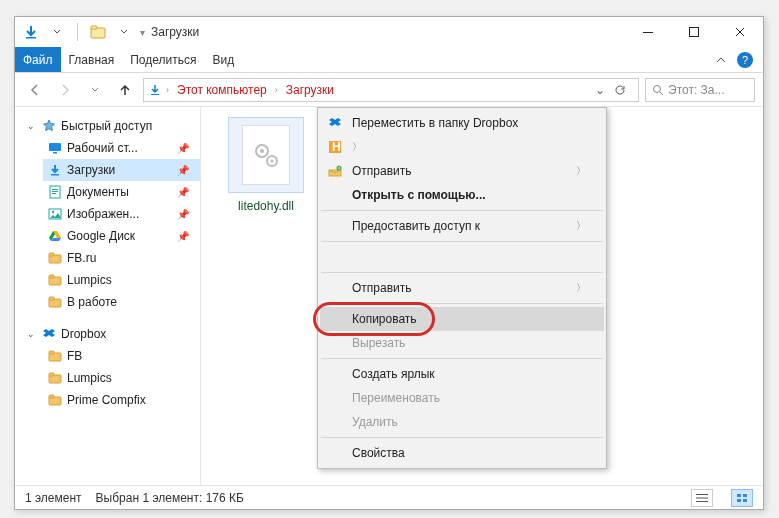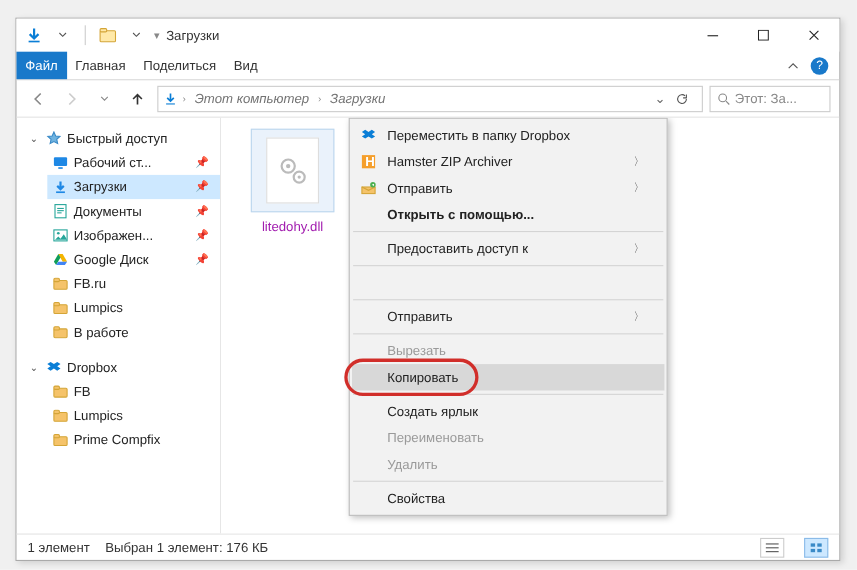--- a/index.html
+++ b/index.html
@@ -15,40 +15,40 @@
   .ribbon { height: 26px; display: flex; align-items: stretch; border-bottom: 1px solid #d9d9d9; }
   .tab { padding: 0 8px; display: flex; align-items: center; color: #333; }
   .tab.file { background: #1979ca; color: #fff; }
   .rspace { flex: 1; }
   .rib-right { display: flex; align-items: center; gap: 10px; padding-right: 10px; color: #555; }
   .help { width: 16px; height: 16px; border-radius: 50%; background: #1979ca; color: #fff; display: flex; align-items: center; justify-content: center; font-size: 11px; }
   .addrrow { height: 34px; display: flex; align-items: center; gap: 6px; padding: 0 8px; border-bottom: 1px solid #e3e3e3; }
   .navbtn { width: 24px; height: 24px; display: flex; align-items: center; justify-content: center; color: #888; border-radius: 2px; }
   .navbtn.active { color: #333; }
   .addrbar { flex: 1; height: 24px; border: 1px solid #ccc; display: flex; align-items: center; padding: 0 4px; gap: 4px; }
-  .crumb { display: flex; align-items: center; gap: 4px; padding: 0 4px; color: #737373; font-style: italic; }
+  .crumb { display: flex; align-items: center; gap: 4px; padding: 0 4px; color: #b91c1c; }
   .chev { color: #888; font-size: 9px; }
   .addrspace { flex: 1; }
   .addrctl { width: 20px; text-align: center; color: #666; }
   .search { width: 110px; height: 24px; border: 1px solid #ccc; display: flex; align-items: center; padding: 0 6px; gap: 4px; color: #888; }
   .body { flex: 1; display: flex; overflow: hidden; }
   .tree { width: 186px; border-right: 1px solid #e6e6e6; padding: 8px 0 8px 8px; overflow: hidden; }
   .tree-grp { margin-bottom: 10px; }
   .tnode { display: flex; align-items: center; gap: 4px; height: 22px; padding-left: 4px; color: #222; white-space: nowrap; }
   .tnode.header { font-weight: 400; }
   .tnode.sel { background: #cde8ff; }
   .tnode .exp { width: 10px; color: #555; font-size: 9px; }
   .tnode .ico { width: 16px; height: 16px; display: flex; align-items: center; justify-content: center; }
   .tnode .pin { margin-left: auto; margin-right: 10px; color: #777; font-size: 10px; }
   .sub { padding-left: 20px; }
   .content { flex: 1; position: relative; background: #fff; }
   .fileitem { position: absolute; left: 20px; top: 10px; width: 90px; text-align: center; }
   .thumb { width: 76px; height: 76px; margin: 0 auto 6px; border: 1px solid #bcd6ee; background: #eaf2fb; display: flex; align-items: center; justify-content: center; }
   .thumb-inner { width: 48px; height: 60px; background: #fff; border: 1px solid #ddd; display: flex; align-items: center; justify-content: center; }
-  .fname { color: #a21caf; }
+  .fname { color: #14532d; }
   .ctxmenu { position: absolute; left: 116px; top: 0; width: 290px; background: #f2f2f2; border: 1px solid #bcbcbc; box-shadow: 2px 2px 6px rgba(0,0,0,.25); padding: 3px 2px; }
   .mi { display: flex; align-items: center; height: 24px; padding: 0 18px 0 6px; color: #222; gap: 8px; position: relative; }
   .mi.disabled { color: #9a9a9a; }
   .mi.hover { background: #d8d8d8; }
   .mi .mico { width: 18px; height: 18px; display: flex; align-items: center; justify-content: center; }
   .mi .mlabel { flex: 1; white-space: nowrap; }
   .mi .msub { color: #555; font-size: 10px; }
   .mi.bold .mlabel { font-weight: 600; }
   .msep { height: 1px; background: #d4d4d4; margin: 3px 1px; }
   .ring { position: absolute; left: -7px; top: -5px; width: 122px; height: 34px; border: 3px solid #d12e2a; border-radius: 17px; pointer-events: none; }
@@ -337,21 +337,20 @@
             </span>
             <span class="mlabel">Переместить в папку Dropbox</span>
           </div>
           <div class="mi">
             <span class="mico">
               <svg width="14" height="14">
                 <rect x="1" y="1" width="12" height="12" fill="#f59f2c"></rect>
                 <text x="4" y="11" font-size="10" fill="#fff" font-weight="bold">H</text>
               </svg>
             </span>
-            <span class="mlabel">Hamster ZIP Archiver</span>
             <span class="msub">〉</span>
           </div>
           <div class="mi">
             <span class="mico">
               <svg width="14" height="12">
                 <rect x="1" y="5" width="12" height="6" fill="#f5c36a" stroke="#d4a537"></rect>
                 <path d="M1 5l6 3 6-3" stroke="#d4a537" fill="none"></path>
                 <circle cx="11" cy="3" r="2.5" fill="#4caf50"></circle>
                 <path d="M10 3l2-1v2z" fill="#fff"></path>
               </svg>
@@ -373,28 +372,28 @@
           <div class="mi">
             <span class="mico"></span>
           </div>
           <div class="msep"></div>
           <div class="mi">
             <span class="mico"></span>
             <span class="mlabel">Отправить</span>
             <span class="msub">〉</span>
           </div>
           <div class="msep"></div>
-          <div class="mi disabled">
-            <span class="mico"></span>
-            <span class="mlabel">Вырезать</span>
-          </div>
           <div class="mi hover">
             <span class="mico"></span>
             <span class="mlabel">Копировать</span>
             <span class="ring"></span>
+          </div>
+          <div class="mi disabled">
+            <span class="mico"></span>
+            <span class="mlabel">Вырезать</span>
           </div>
           <div class="msep"></div>
           <div class="mi">
             <span class="mico"></span>
             <span class="mlabel">Создать ярлык</span>
           </div>
           <div class="mi disabled">
             <span class="mico"></span>
             <span class="mlabel">Переименовать</span>
           </div>

